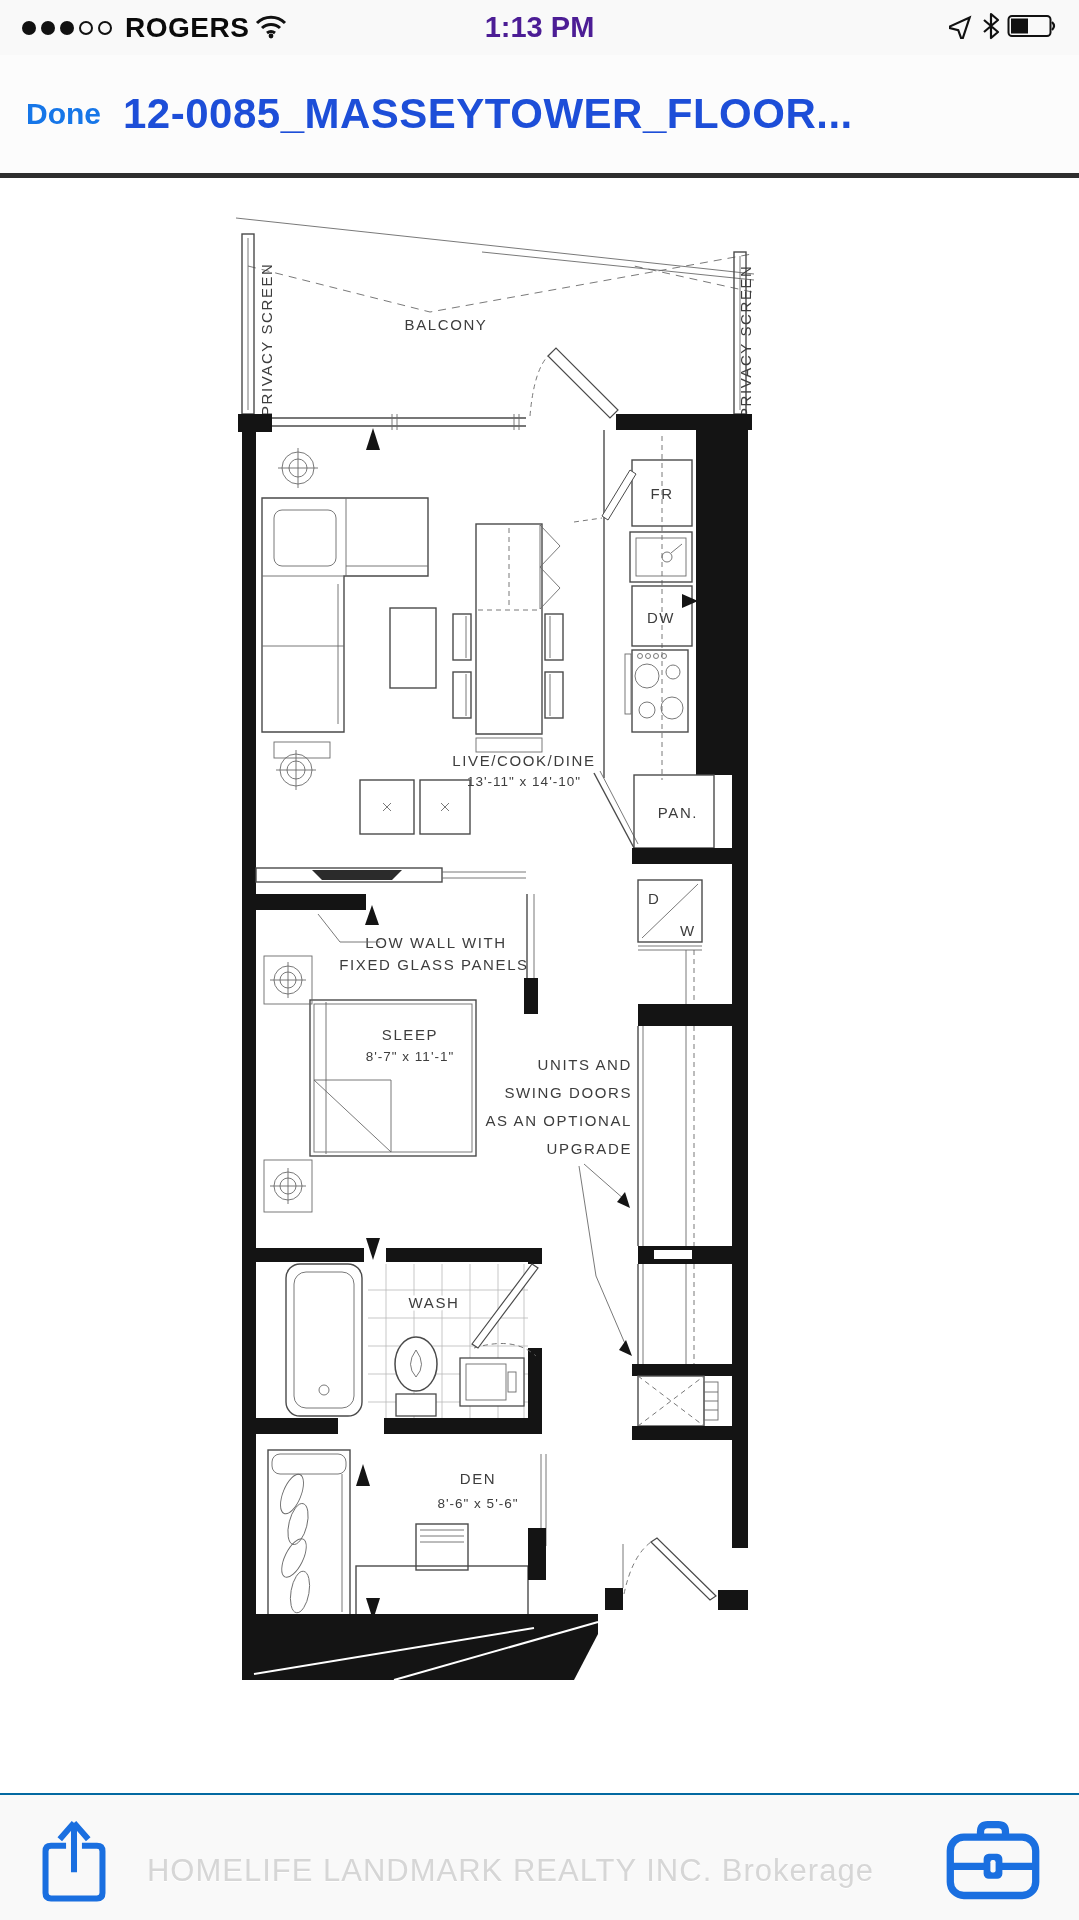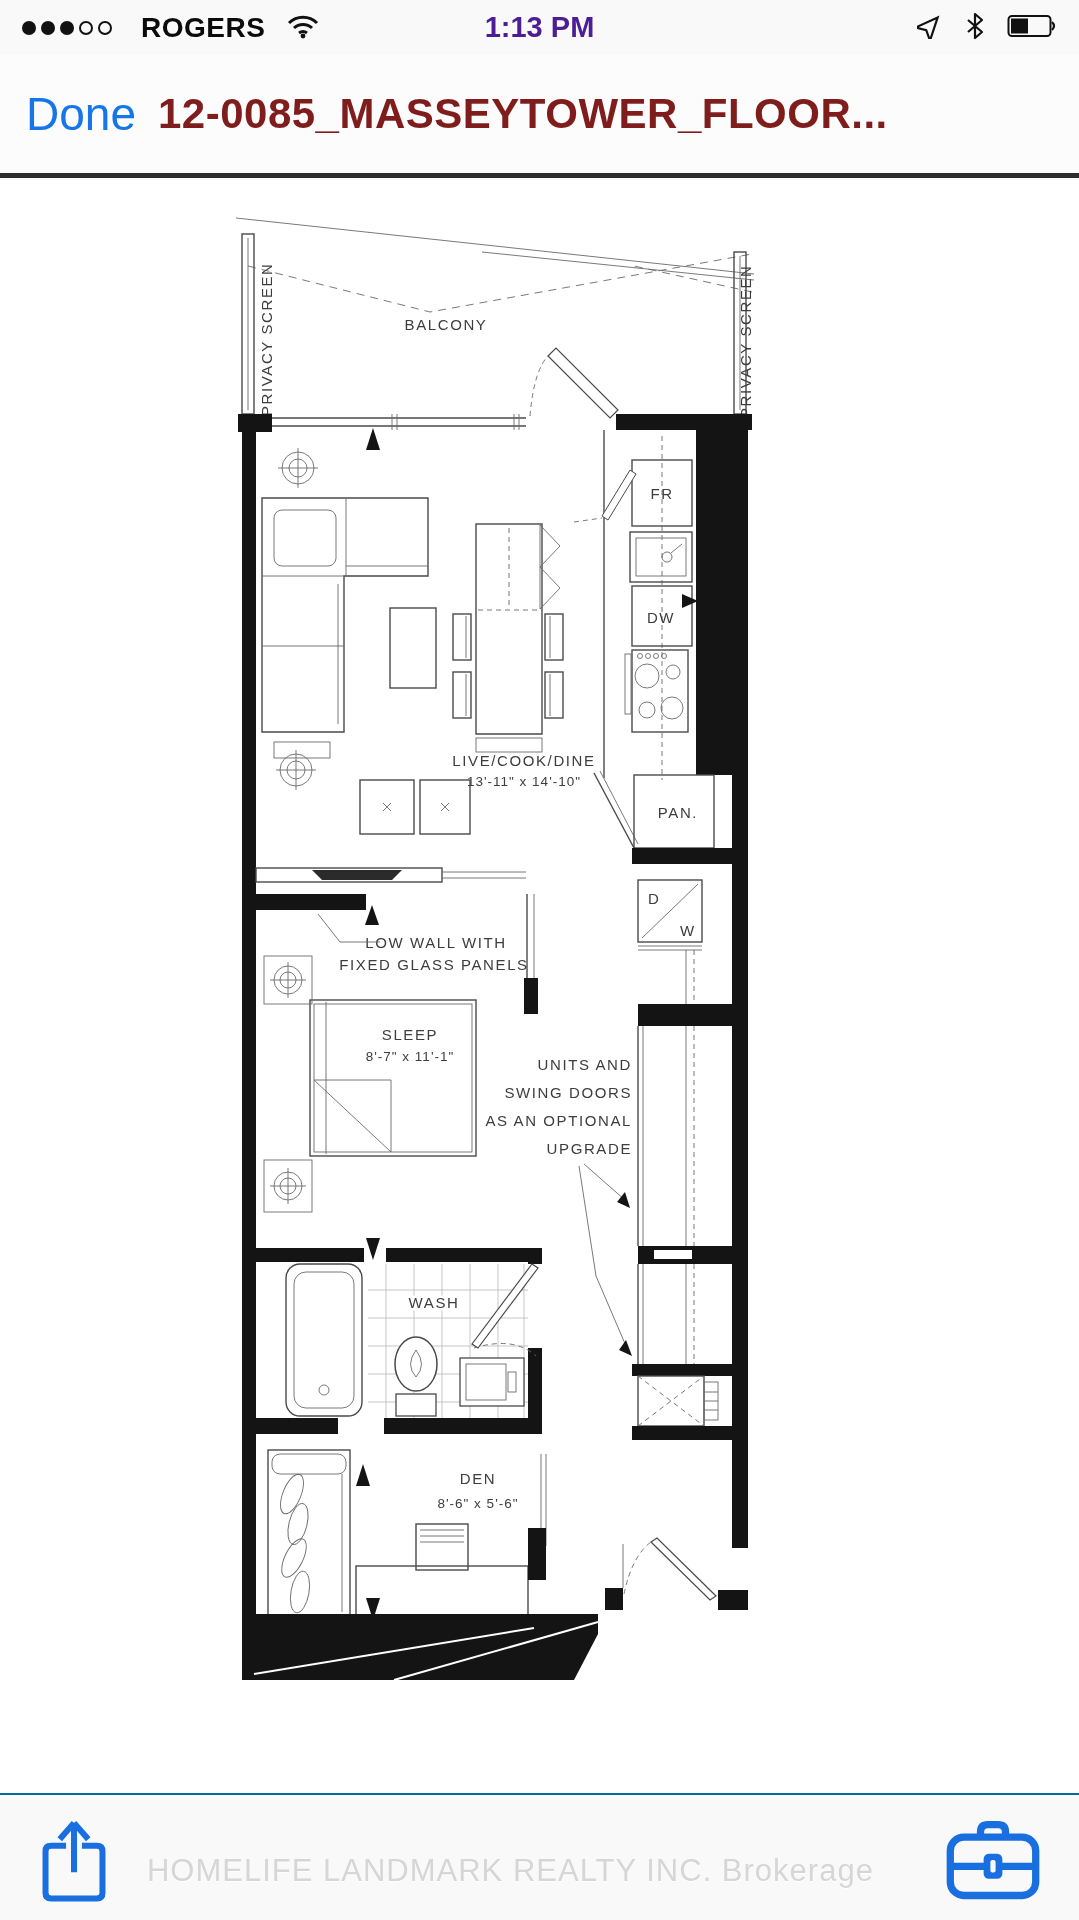--- a/index.html
+++ b/index.html
@@ -1,34 +1,34 @@
 <!DOCTYPE html>
 <html><head>
 <meta charset="utf-8">
 <style>
   html,body{margin:0;padding:0;background:#ffffff;font-family:"Liberation Sans",sans-serif;}
   .phone{position:relative;width:1079px;height:1920px;background:#ffffff;overflow:hidden;}
 
   
   .statusbar{position:absolute;top:0;left:0;width:1079px;height:55px;background:#f9f9f9;
     display:flex;align-items:center;justify-content:space-between;padding:0 22px;box-sizing:border-box;}
-  .sb-left,.sb-right{display:flex;align-items:center;gap:21px;}
+  .sb-left,.sb-right{display:flex;align-items:center;gap:5px;}
   .dots{display:flex;gap:5px;margin-right:8px;}
   .dot{width:14px;height:14px;border-radius:50%;box-sizing:border-box;}
   .dot.on{background:#111;}
   .dot.off{border:2px solid #111;background:transparent;}
   .carrier{font-size:28px;font-weight:600;color:#0b0b0b;letter-spacing:.5px;}
   .sb-time{position:absolute;left:0;right:0;text-align:center;font-size:29px;font-weight:700;color:#4c1d95;pointer-events:none;}
   .sb-icon{display:inline-block;}
 
   
   .navbar{position:absolute;top:55px;left:0;width:1079px;height:123px;background:#fcfcfc;
     border-bottom:5px solid #2e2e2e;display:flex;align-items:center;box-sizing:border-box;padding:0 26px;}
-  .done{font-size:46px;font-weight:400;cursor:pointer;}
-  .doc-title{font-size:42px;font-weight:700;color:#7f1d1d;margin-left:22px;white-space:nowrap;overflow:hidden;letter-spacing:.5px;}
+  .done{font-size:30px;font-weight:700;cursor:pointer;}
+  .doc-title{font-size:42px;font-weight:700;color:#1d4ed8;margin-left:22px;white-space:nowrap;overflow:hidden;letter-spacing:.5px;}
 
   
   .content{position:absolute;top:183px;left:0;width:1079px;height:1737px;background:#ffffff;}
 
   
   .toolbar{position:absolute;left:0;bottom:0;width:1079px;height:127px;background:rgba(249,249,249,.96);
     border-top:2px solid #0369a1;box-sizing:border-box;}
   .watermark{position:absolute;left:50%;top:58px;transform:translateX(-54%);
     font-size:31px;color:#d6d6d6;letter-spacing:1px;white-space:nowrap;
     text-shadow:0 1px 0 #ffffff;font-weight:500;}

